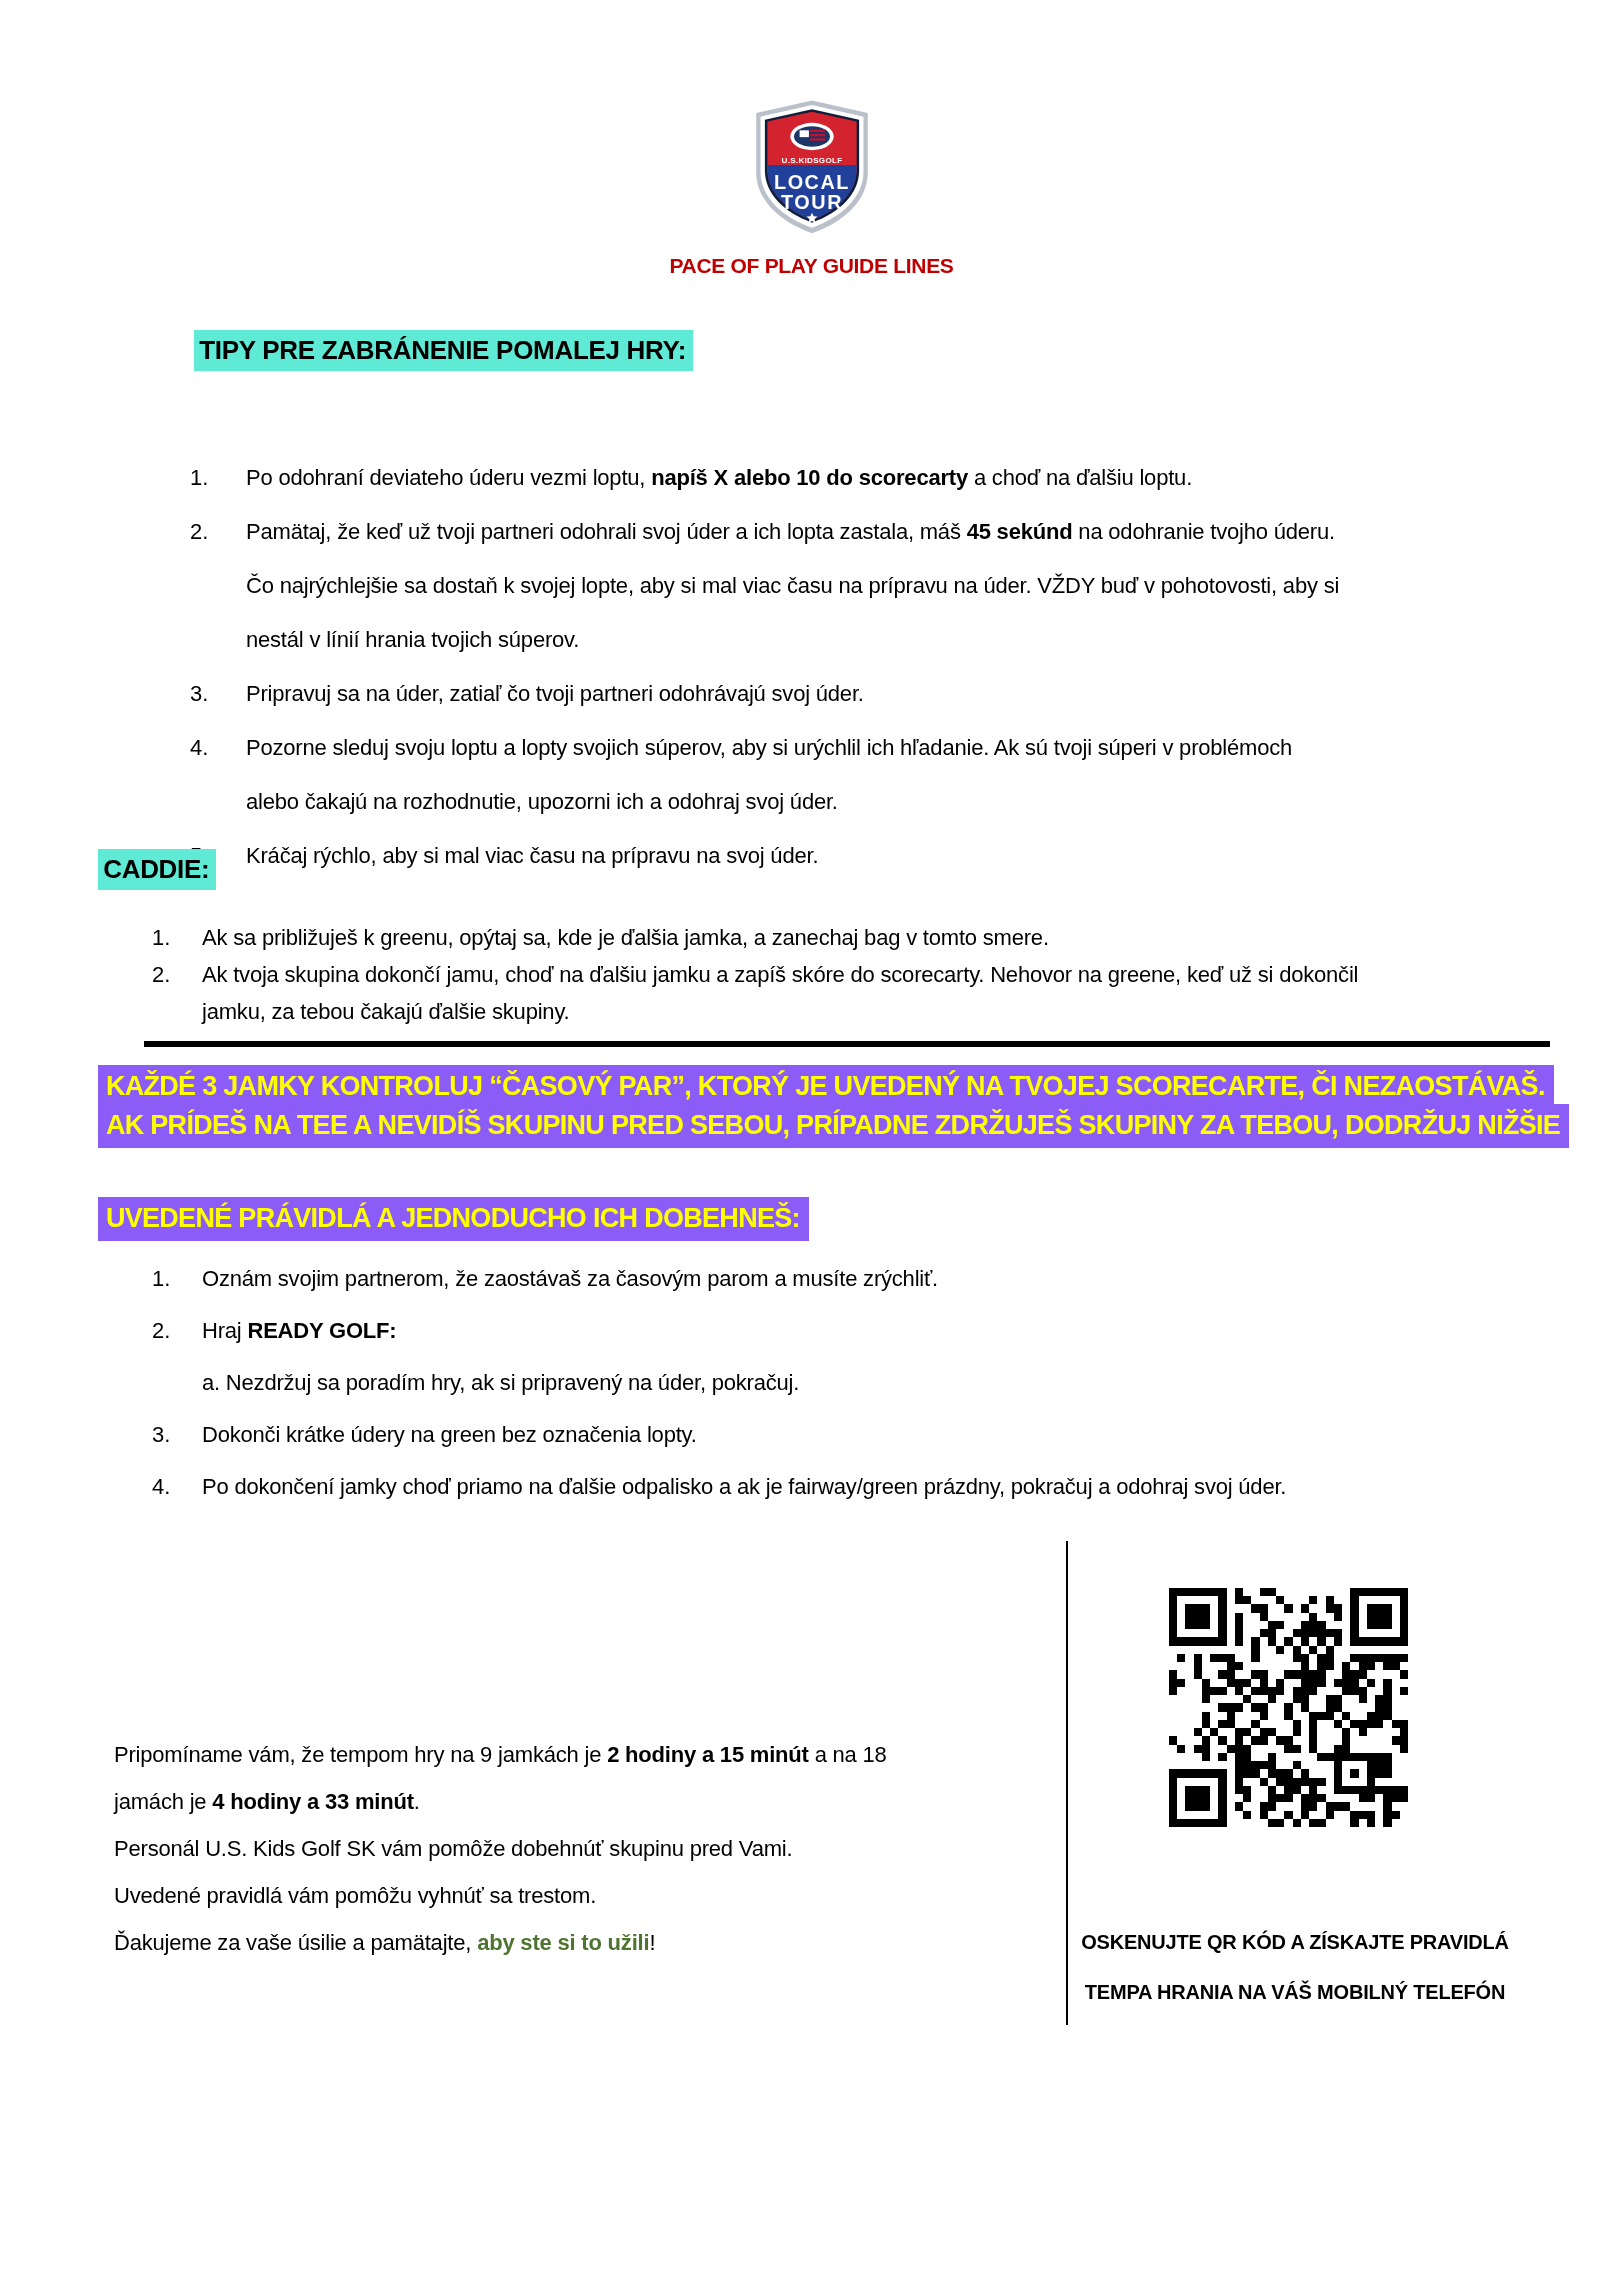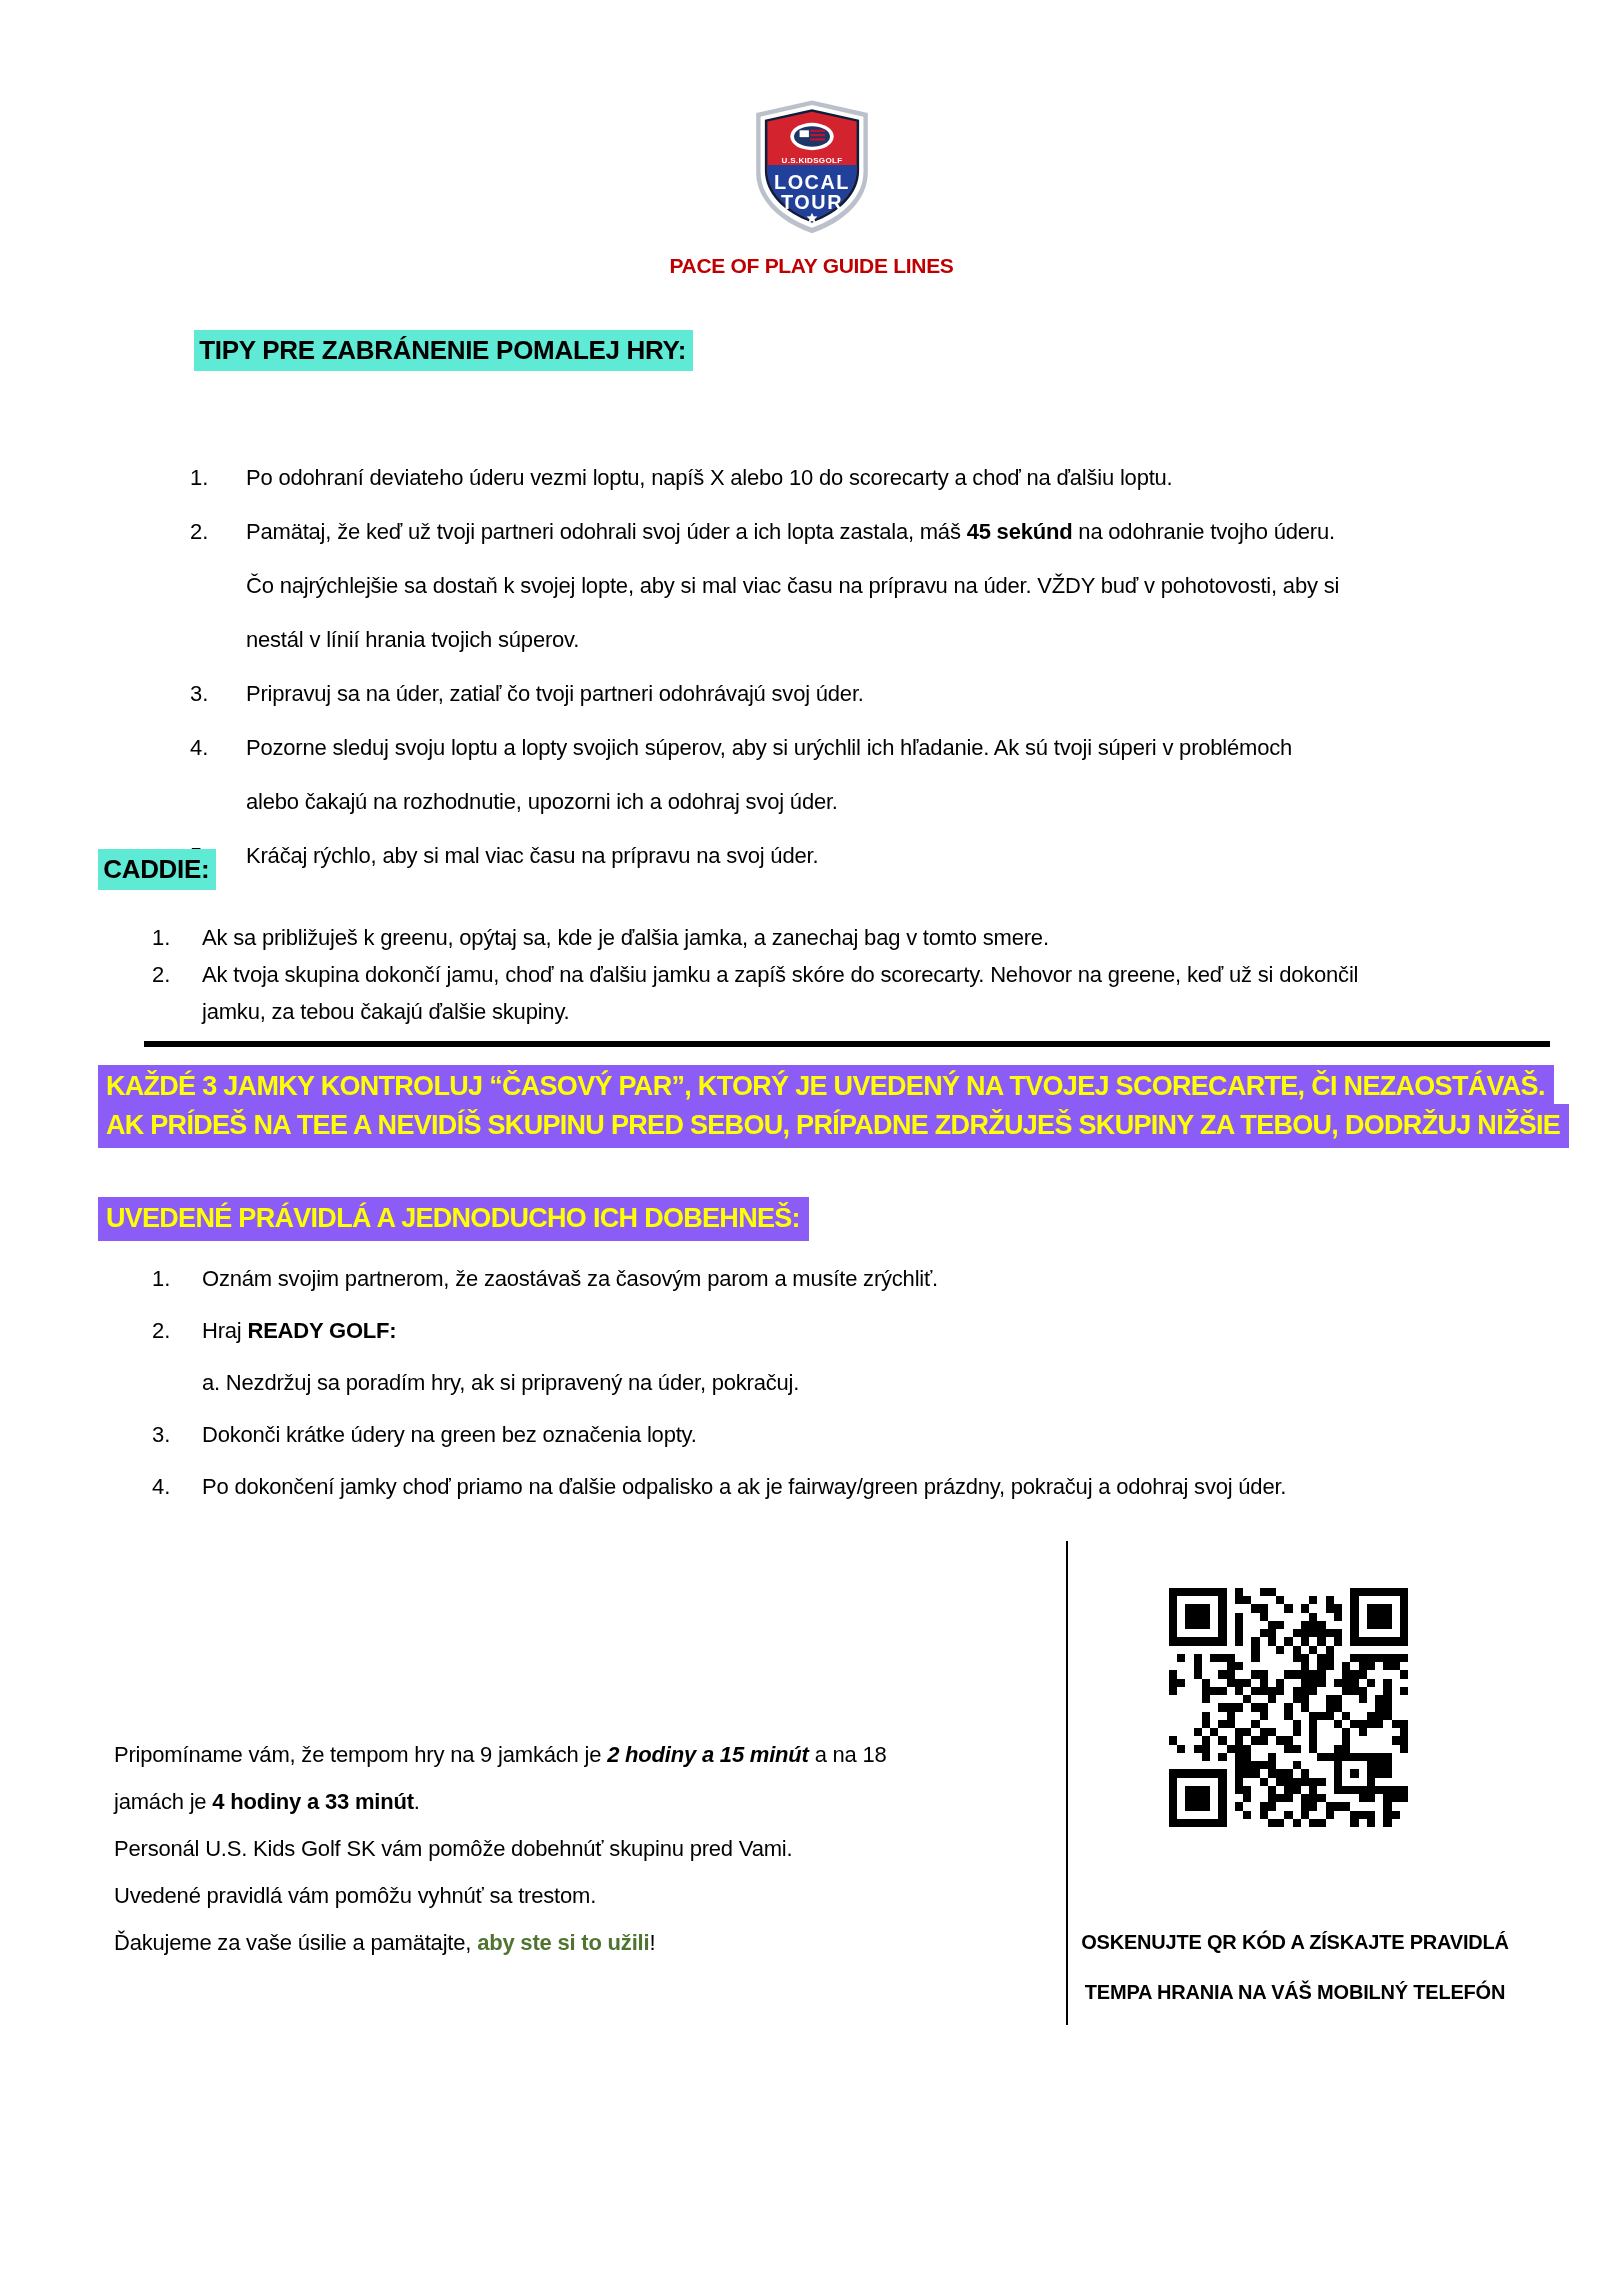--- a/index.html
+++ b/index.html
@@ -91,21 +91,21 @@
 
 <div class="abs title">PACE OF PLAY GUIDE LINES</div>
 
 <div class="abs h-tips">
   <span class="hl">TIPY PRE ZABRÁNENIE POMALEJ HRY:</span>
 </div>
 
 <div class="abs list list-tips">
   <div class="row">
     <span class="num">1.</span>
-    <span class="txt"><span>Po odohraní deviateho úderu vezmi loptu, </span><span style="font-weight: 400;">napíš X alebo 10 do scorecarty</span><span> a choď na ďalšiu loptu.</span></span>
+    <span class="txt"><span>Po odohraní deviateho úderu vezmi loptu, </span><span style="font-weight: 700;">napíš X alebo 10 do scorecarty</span><span> a choď na ďalšiu loptu.</span></span>
   </div>
   <div class="row">
     <span class="num">2.</span>
     <span class="txt"><span>Pamätaj, že keď už tvoji partneri odohrali svoj úder a ich lopta zastala, máš </span><span style="font-weight: 700;">45 sekúnd</span><span> na odohranie tvojho úderu.
 Čo najrýchlejšie sa dostaň k svojej lopte, aby si mal viac času na prípravu na úder. VŽDY buď v pohotovosti, aby si
 nestál v línií hrania tvojich súperov.</span></span>
   </div>
   <div class="row">
     <span class="num">3.</span>
     <span class="txt"><span>Pripravuj sa na úder, zatiaľ čo tvoji partneri odohrávajú svoj úder.</span></span>
@@ -161,21 +161,21 @@
     <span class="txt"><span>Dokonči krátke údery na green bez označenia lopty.</span></span>
   </div>
   <div class="row">
     <span class="num">4.</span>
     <span class="txt"><span>Po dokončení jamky choď priamo na ďalšie odpalisko a ak je fairway/green prázdny, pokračuj a odohraj svoj úder.</span></span>
   </div>
 </div>
 
 <div class="abs vdivider"></div>
 
-<div class="abs para"><span>Pripomíname vám, že tempom hry na 9 jamkách je </span><span style="font-weight: 700; font-style: italic;">2 hodiny a 15 minút</span><span> a na 18
+<div class="abs para"><span>Pripomíname vám, že tempom hry na 9 jamkách je </span><span style="font-weight: 700;">2 hodiny a 15 minút</span><span> a na 18
 jamách je </span><span style="font-weight: 700;">4 hodiny a 33 minút</span><span>.
 Personál U.S. Kids Golf SK vám pomôže dobehnúť skupinu pred Vami.
 Uvedené pravidlá vám pomôžu vyhnúť sa trestom.
 Ďakujeme za vaše úsilie a pamätajte, </span><span style="font-weight: 700; color: rgb(78, 116, 48);">aby ste si to užili</span><span>!</span></div>
 
 <div class="abs qr">
   <svg id="qr-svg" viewBox="0 0 29 29" width="239" height="239" shape-rendering="crispEdges">
       <path d="M8 0h1v1h-1zM11 0h1v1h-1zM12 0h1v1h-1zM8 1h1v1h-1zM9 1h1v1h-1zM13 1h1v1h-1zM17 1h1v1h-1zM19 1h1v1h-1zM10 2h1v1h-1zM11 2h1v1h-1zM14 2h1v1h-1zM16 2h1v1h-1zM19 2h1v1h-1zM20 2h1v1h-1zM8 3h1v1h-1zM11 3h1v1h-1zM17 3h1v1h-1zM20 3h1v1h-1zM8 4h1v1h-1zM12 4h1v1h-1zM13 4h1v1h-1zM16 4h1v1h-1zM17 4h1v1h-1zM18 4h1v1h-1zM8 5h1v1h-1zM11 5h1v1h-1zM12 5h1v1h-1zM15 5h1v1h-1zM16 5h1v1h-1zM17 5h1v1h-1zM18 5h1v1h-1zM19 5h1v1h-1zM20 5h1v1h-1zM8 6h1v1h-1zM10 6h1v1h-1zM12 6h1v1h-1zM14 6h1v1h-1zM16 6h1v1h-1zM18 6h1v1h-1zM20 6h1v1h-1zM10 7h1v1h-1zM13 7h1v1h-1zM15 7h1v1h-1zM17 7h1v1h-1zM19 7h1v1h-1zM1 8h1v1h-1zM3 8h1v1h-1zM5 8h1v1h-1zM6 8h1v1h-1zM7 8h1v1h-1zM10 8h1v1h-1zM15 8h1v1h-1zM16 8h1v1h-1zM18 8h1v1h-1zM19 8h1v1h-1zM22 8h1v1h-1zM23 8h1v1h-1zM24 8h1v1h-1zM25 8h1v1h-1zM26 8h1v1h-1zM27 8h1v1h-1zM28 8h1v1h-1zM3 9h1v1h-1zM7 9h1v1h-1zM8 9h1v1h-1zM16 9h1v1h-1zM18 9h1v1h-1zM19 9h1v1h-1zM21 9h1v1h-1zM23 9h1v1h-1zM24 9h1v1h-1zM26 9h1v1h-1zM27 9h1v1h-1zM0 10h1v1h-1zM3 10h1v1h-1zM6 10h1v1h-1zM7 10h1v1h-1zM10 10h1v1h-1zM11 10h1v1h-1zM14 10h1v1h-1zM15 10h1v1h-1zM16 10h1v1h-1zM17 10h1v1h-1zM18 10h1v1h-1zM21 10h1v1h-1zM22 10h1v1h-1zM23 10h1v1h-1zM28 10h1v1h-1zM0 11h1v1h-1zM1 11h1v1h-1zM4 11h1v1h-1zM7 11h1v1h-1zM8 11h1v1h-1zM9 11h1v1h-1zM11 11h1v1h-1zM13 11h1v1h-1zM16 11h1v1h-1zM17 11h1v1h-1zM18 11h1v1h-1zM20 11h1v1h-1zM21 11h1v1h-1zM22 11h1v1h-1zM24 11h1v1h-1zM26 11h1v1h-1zM0 12h1v1h-1zM4 12h1v1h-1zM5 12h1v1h-1zM6 12h1v1h-1zM8 12h1v1h-1zM10 12h1v1h-1zM11 12h1v1h-1zM12 12h1v1h-1zM13 12h1v1h-1zM15 12h1v1h-1zM16 12h1v1h-1zM17 12h1v1h-1zM21 12h1v1h-1zM22 12h1v1h-1zM23 12h1v1h-1zM26 12h1v1h-1zM28 12h1v1h-1zM4 13h1v1h-1zM9 13h1v1h-1zM12 13h1v1h-1zM15 13h1v1h-1zM16 13h1v1h-1zM19 13h1v1h-1zM20 13h1v1h-1zM23 13h1v1h-1zM25 13h1v1h-1zM26 13h1v1h-1zM6 14h1v1h-1zM7 14h1v1h-1zM8 14h1v1h-1zM10 14h1v1h-1zM11 14h1v1h-1zM14 14h1v1h-1zM16 14h1v1h-1zM19 14h1v1h-1zM20 14h1v1h-1zM25 14h1v1h-1zM26 14h1v1h-1zM4 15h1v1h-1zM7 15h1v1h-1zM11 15h1v1h-1zM14 15h1v1h-1zM17 15h1v1h-1zM18 15h1v1h-1zM19 15h1v1h-1zM21 15h1v1h-1zM24 15h1v1h-1zM25 15h1v1h-1zM26 15h1v1h-1zM4 16h1v1h-1zM6 16h1v1h-1zM7 16h1v1h-1zM10 16h1v1h-1zM15 16h1v1h-1zM17 16h1v1h-1zM20 16h1v1h-1zM22 16h1v1h-1zM23 16h1v1h-1zM24 16h1v1h-1zM25 16h1v1h-1zM27 16h1v1h-1zM28 16h1v1h-1zM3 17h1v1h-1zM5 17h1v1h-1zM8 17h1v1h-1zM9 17h1v1h-1zM11 17h1v1h-1zM12 17h1v1h-1zM15 17h1v1h-1zM17 17h1v1h-1zM21 17h1v1h-1zM23 17h1v1h-1zM28 17h1v1h-1zM0 18h1v1h-1zM4 18h1v1h-1zM6 18h1v1h-1zM8 18h1v1h-1zM10 18h1v1h-1zM11 18h1v1h-1zM13 18h1v1h-1zM14 18h1v1h-1zM17 18h1v1h-1zM21 18h1v1h-1zM27 18h1v1h-1zM28 18h1v1h-1zM1 19h1v1h-1zM3 19h1v1h-1zM4 19h1v1h-1zM7 19h1v1h-1zM8 19h1v1h-1zM9 19h1v1h-1zM14 19h1v1h-1zM15 19h1v1h-1zM17 19h1v1h-1zM20 19h1v1h-1zM21 19h1v1h-1zM28 19h1v1h-1zM4 20h1v1h-1zM6 20h1v1h-1zM8 20h1v1h-1zM9 20h1v1h-1zM12 20h1v1h-1zM18 20h1v1h-1zM19 20h1v1h-1zM22 20h1v1h-1zM23 20h1v1h-1zM24 20h1v1h-1zM25 20h1v1h-1zM26 20h1v1h-1zM8 21h1v1h-1zM9 21h1v1h-1zM10 21h1v1h-1zM11 21h1v1h-1zM12 21h1v1h-1zM15 21h1v1h-1zM20 21h1v1h-1zM22 21h1v1h-1zM23 21h1v1h-1zM24 21h1v1h-1zM25 21h1v1h-1zM26 21h1v1h-1zM8 22h1v1h-1zM9 22h1v1h-1zM10 22h1v1h-1zM12 22h1v1h-1zM13 22h1v1h-1zM14 22h1v1h-1zM16 22h1v1h-1zM22 22h1v1h-1zM25 22h1v1h-1zM26 22h1v1h-1zM8 23h1v1h-1zM11 23h1v1h-1zM13 23h1v1h-1zM14 23h1v1h-1zM15 23h1v1h-1zM16 23h1v1h-1zM17 23h1v1h-1zM18 23h1v1h-1zM20 23h1v1h-1zM24 23h1v1h-1zM8 24h1v1h-1zM9 24h1v1h-1zM12 24h1v1h-1zM14 24h1v1h-1zM15 24h1v1h-1zM17 24h1v1h-1zM21 24h1v1h-1zM23 24h1v1h-1zM25 24h1v1h-1zM26 24h1v1h-1zM27 24h1v1h-1zM28 24h1v1h-1zM9 25h1v1h-1zM12 25h1v1h-1zM13 25h1v1h-1zM14 25h1v1h-1zM16 25h1v1h-1zM17 25h1v1h-1zM18 25h1v1h-1zM23 25h1v1h-1zM24 25h1v1h-1zM26 25h1v1h-1zM27 25h1v1h-1zM28 25h1v1h-1zM8 26h1v1h-1zM11 26h1v1h-1zM12 26h1v1h-1zM16 26h1v1h-1zM17 26h1v1h-1zM19 26h1v1h-1zM20 26h1v1h-1zM21 26h1v1h-1zM26 26h1v1h-1zM9 27h1v1h-1zM11 27h1v1h-1zM14 27h1v1h-1zM16 27h1v1h-1zM19 27h1v1h-1zM22 27h1v1h-1zM23 27h1v1h-1zM24 27h1v1h-1zM26 27h1v1h-1zM27 27h1v1h-1zM12 28h1v1h-1zM13 28h1v1h-1zM15 28h1v1h-1zM17 28h1v1h-1zM18 28h1v1h-1zM22 28h1v1h-1zM24 28h1v1h-1zM26 28h1v1h-1zM0 0h7v7h-7zM22 0h7v7h-7zM0 22h7v7h-7zM20 20h5v5h-5z" fill="#000"></path>
       <path d="M1 1h5v5h-5z" fill="#fff"></path>
       <path d="M23 1h5v5h-5z" fill="#fff"></path>

